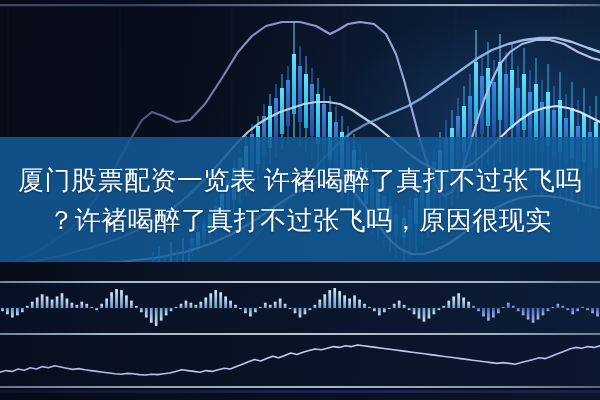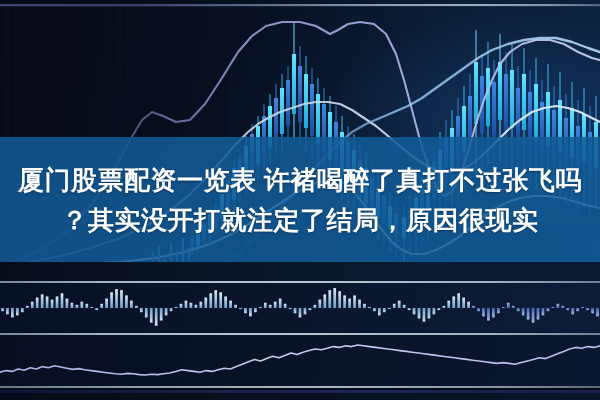--- a/index.html
+++ b/index.html
@@ -71,21 +71,21 @@
     position:absolute;left:0;top:137px;width:600px;height:125px;
     background:rgba(17,92,153,.86);
     display:flex;flex-direction:column;
     align-items:center;justify-content:center;
     box-sizing:border-box;
     padding:0 8px;
   }
   .banner .ln{
     color:#ffffff;
     font-size:26px;
-    font-weight:bold;
+    font-weight:normal;
     line-height:40px;
     letter-spacing:.5px;
     white-space:nowrap;
     text-shadow:0 1px 2px rgba(0,20,45,.45);
   }
   svg{display:block;}
 </style>
 </head>
 <body>
 
@@ -301,21 +301,21 @@
         <rect x="188" y="248" width="2" height="20" fill="#3e96e4"></rect>
       </g>
     </svg>
 
     <div class="topline"></div>
     <div class="topline2"></div>
   </div>
 
   <div class="banner">
     <div class="ln">厦门股票配资一览表 许褚喝醉了真打不过张飞吗</div>
-    <div class="ln">？其实没开打就注定了结局，原因很现实</div>
+    <div class="ln">？许褚喝醉了真打不过张飞吗，原因很现实</div>
   </div>
 
   <div class="darkband"></div>
 
   <div class="sep" style="top:281px"></div>
   <div class="panel-macd">
     <svg width="600" height="50" viewBox="0 0 600 50">
       <defs>
         <linearGradient id="gBarUp" x1="0" y1="0" x2="0" y2="1">
           <stop offset="0%" stop-color="#d6e8f6"></stop>

